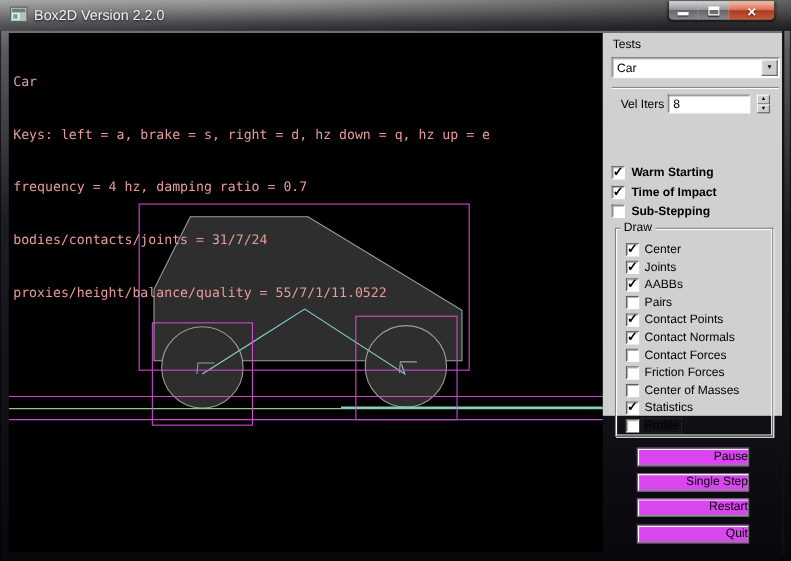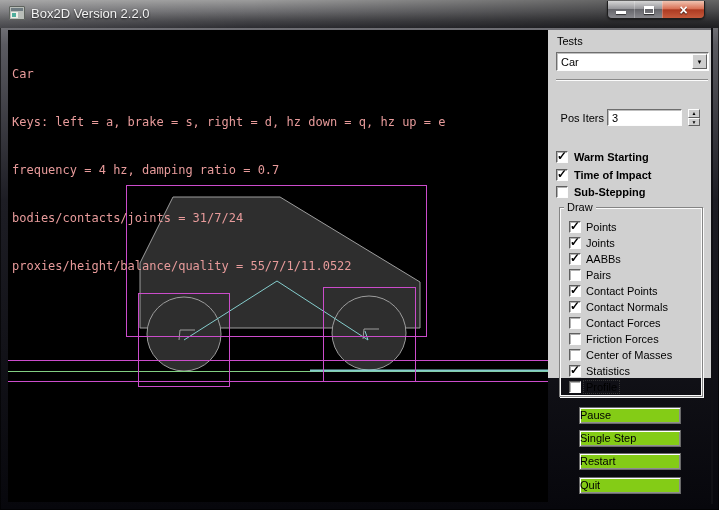--- a/index.html
+++ b/index.html
@@ -69,24 +69,24 @@
   .cb .check{display:none;position:absolute;left:0px;top:-3px;font-size:12px;font-weight:bold;color:#000;}
   .cb.checked .check{display:block;}
   .toggle .tlabel{position:absolute;left:18px;top:0;white-space:nowrap;font-weight:bold;}
   #draw-group{position:absolute;left:11px;top:177px;width:144px;height:190px;
     border:1px solid #848484;
     box-shadow:inset 1px 1px 0 #fbfbfb, inset -1px -1px 0 #fbfbfb, 1px 1px 0 #fbfbfb;}
   #draw-group-label{position:absolute;left:4px;top:-7px;padding:0 3px;background:var(--sidebar_bg,#d0d0d0);}
   .gitem{position:absolute;left:9px;height:13px;}
   .gitem .tlabel{position:absolute;left:17px;top:0;white-space:nowrap;}
   .gitem .tlabel.focused{outline:1px dotted #333;padding:0 2px;margin-left:-2px;}
-  .btn3d{position:absolute;left:31px;width:102px;height:17px;background:#84cc16;
+  .btn3d{position:absolute;left:31px;width:102px;height:17px;background:#d946ef;
     border:1px solid #6a6a6a;
     box-shadow:inset 1px 1px 0 #ffffff, inset -1px -1px 0 #8f8f8f;
-    text-align:left;line-height:15px;font-size:11px;color:#000;}
+    text-align:right;line-height:15px;font-size:11px;color:#000;}
   #sidebar-right-shade{position:absolute;left:711px;top:28px;width:2px;height:476px;background:#101014;}
 </style>
 </head>
 <body>
 
 <div id="window">
 
   <div id="titlebar">
     <div id="app-icon">
       <span class="bar"></span>
@@ -142,31 +142,31 @@
   <div id="sidebar">
     <div id="tests-label">Tests</div>
 
     <div id="test-combo">
       <span class="val">Car</span>
       <span id="combo-btn">▼</span>
     </div>
 
     <div id="separator"></div>
 
-
-    <div class="spin-row" style="top:79px">
-      <span class="spin-label">Pos Iters</span>
+    <div class="spin-row" style="top:56px">
+      <span class="spin-label">Vel Iters</span>
       <div class="tb-input">
-        <input value="3" style="">
+        <input value="8" style="">
       </div>
       <div class="spinner">
         <div class="sp-btn">▲</div>
         <div class="sp-btn">▼</div>
       </div>
     </div>
+
 
 
     <div class="toggle" style="top:121px">
       <span class="cb checked">
           <span class="check">✓</span>
         </span>
       <span class="tlabel">Warm Starting</span>
     </div>
     <div class="toggle" style="top:139px">
       <span class="cb checked">
@@ -179,21 +179,21 @@
       <span class="tlabel">Sub-Stepping</span>
     </div>
 
     <div id="draw-group">
       <span id="draw-group-label">Draw</span>
 
       <div class="gitem" style="top:13px">
         <span class="cb checked">
             <span class="check">✓</span>
           </span>
-        <span class="tlabel">Points</span>
+        <span class="tlabel">Center</span>
       </div>
       <div class="gitem" style="top:29px">
         <span class="cb checked">
             <span class="check">✓</span>
           </span>
         <span class="tlabel">Joints</span>
       </div>
       <div class="gitem" style="top:45px">
         <span class="cb checked">
             <span class="check">✓</span>

